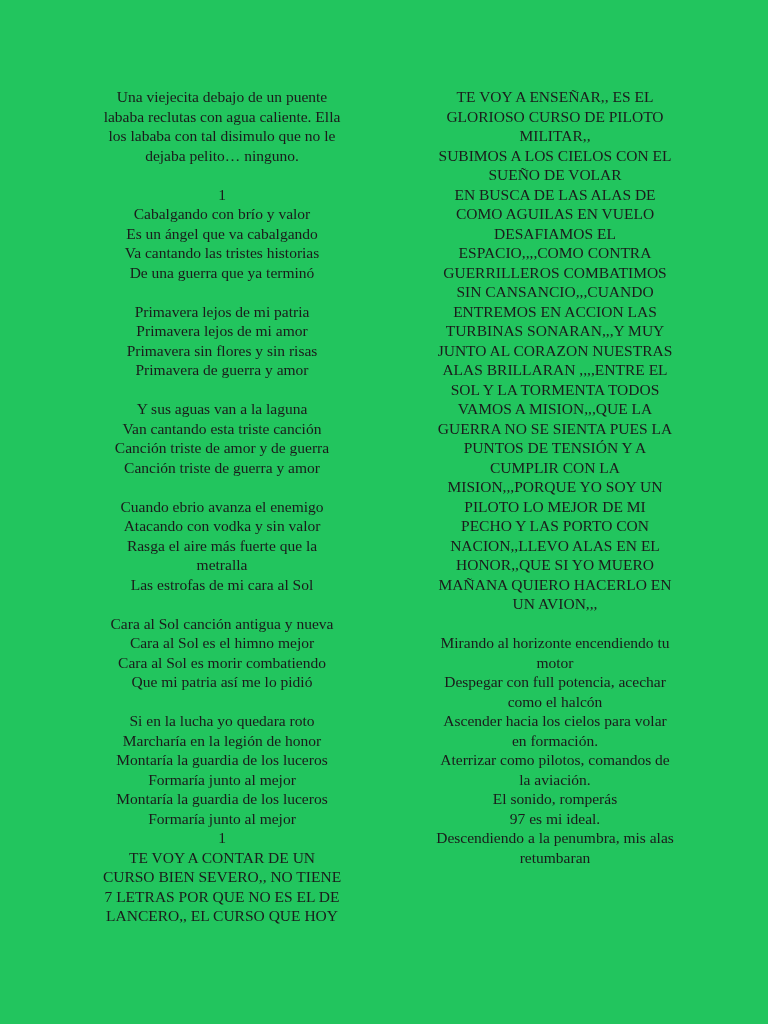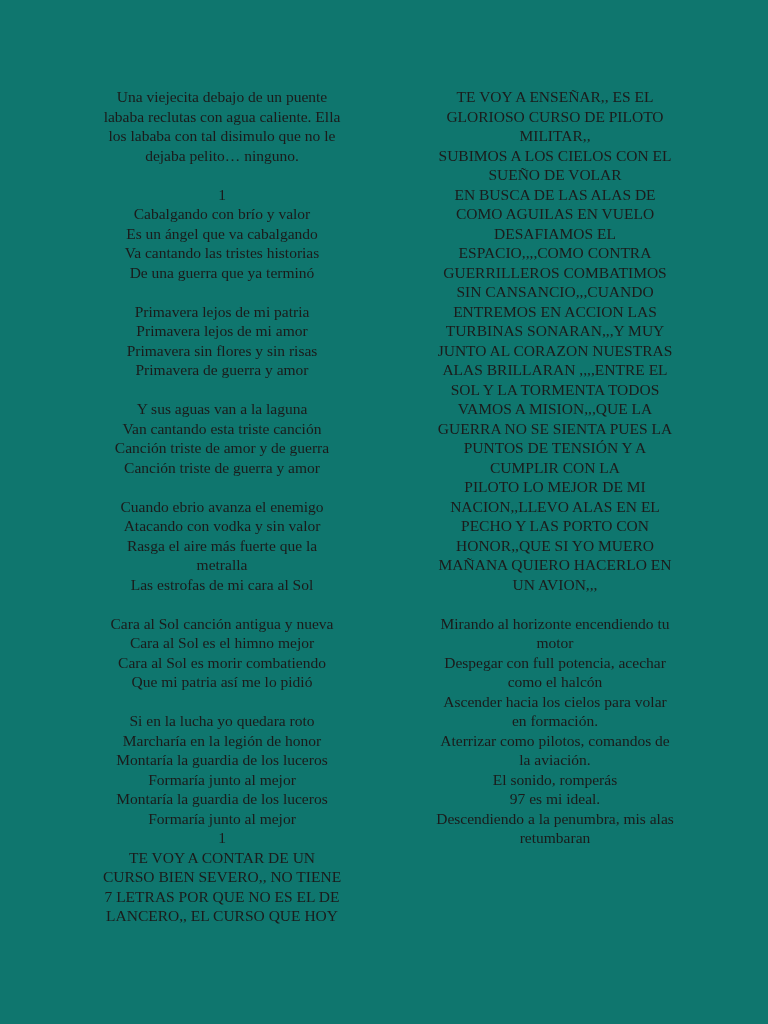--- a/index.html
+++ b/index.html
@@ -25,21 +25,21 @@
   .line{
     white-space:pre;
     height:19.5px;
     overflow:visible;
   }
   .blank{height:19.5px;}
 </style>
 </head>
 <body>
 
-<div class="page" style="background: #0f766e; color: rgb(27, 27, 27);">
+<div class="page" style="background: #22c55e; color: rgb(27, 27, 27);">
   <div class="col col-left">
       <div class="stanza">
         <div class="line">Una viejecita debajo de un puente</div>
         <div class="line">lababa reclutas con agua caliente. Ella</div>
         <div class="line">los lababa con tal disimulo que no le</div>
         <div class="line">dejaba pelito… ninguno.</div>
       </div>
       <div class="blank"></div>
       <div class="stanza">
         <div class="line">1</div>
@@ -113,23 +113,24 @@
         <div class="line">SIN CANSANCIO,,,CUANDO</div>
         <div class="line">ENTREMOS EN ACCION LAS</div>
         <div class="line">TURBINAS SONARAN,,,Y MUY</div>
         <div class="line">JUNTO AL CORAZON NUESTRAS</div>
         <div class="line">ALAS BRILLARAN ,,,,ENTRE EL</div>
         <div class="line">SOL Y LA TORMENTA TODOS</div>
         <div class="line">VAMOS A MISION,,,QUE LA</div>
         <div class="line">GUERRA NO SE SIENTA PUES LA</div>
         <div class="line">PUNTOS DE TENSIÓN Y A</div>
         <div class="line">CUMPLIR CON LA</div>
+        <div class="line">MISION,,,PORQUE YO SOY UN</div>
         <div class="line">PILOTO LO MEJOR DE MI</div>
+        <div class="line">PECHO Y LAS PORTO CON</div>
         <div class="line">NACION,,LLEVO ALAS EN EL</div>
-        <div class="line">PECHO Y LAS PORTO CON</div>
         <div class="line">HONOR,,QUE SI YO MUERO</div>
         <div class="line">MAÑANA QUIERO HACERLO EN</div>
         <div class="line">UN AVION,,,</div>
       </div>
       <div class="blank"></div>
       <div class="stanza">
         <div class="line">Mirando al horizonte encendiendo tu</div>
         <div class="line">motor</div>
         <div class="line">Despegar con full potencia, acechar</div>
         <div class="line">como el halcón</div>

